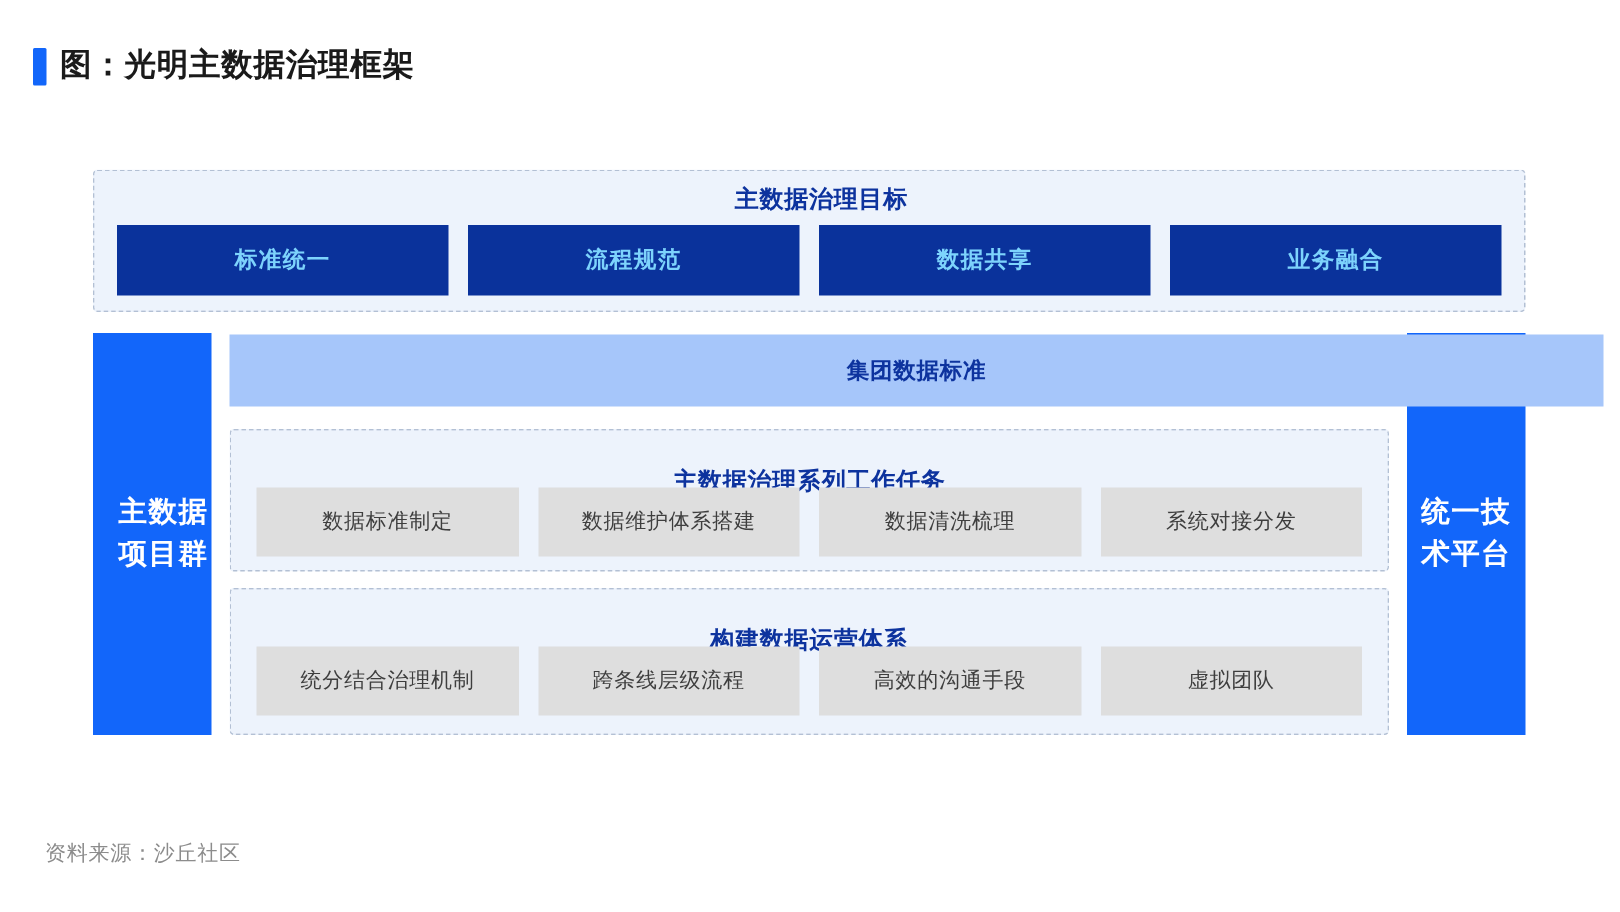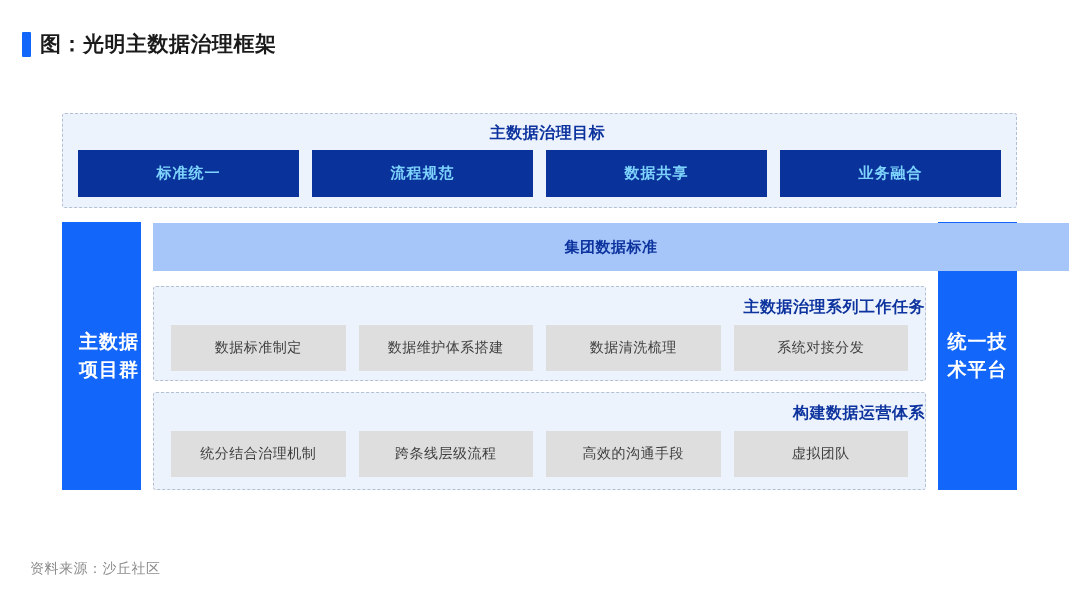--- a/index.html
+++ b/index.html
@@ -38,21 +38,21 @@
   .pillar-left{left:62px;padding-left:15px;}
   .pillar-right{left:938px;}
   .pillar span{display:block;}
 
   .center-col{position:absolute;left:153px;top:222px;width:773px;height:268px;}
   .standard-bar{position:absolute;left:0;top:1px;width:916px;height:48px;background:var(--light_blue_bar,#A6C6FA);display:flex;align-items:center;justify-content:center;font-size:15px;font-weight:700;color:var(--panel_title_navy,#0D339E);letter-spacing:0.5px;}
 
   .sub-panel{position:absolute;left:0;width:773px;}
   .sub-panel-1{top:64px;height:95px;}
   .sub-panel-2{top:170px;height:98px;}
-  .sub-panel .panel-title{margin-top:10px;text-align:right;}
+  .sub-panel .panel-title{margin-top:24px;}
   .task-row{position:absolute;left:17px;right:17px;top:38px;height:46px;display:flex;gap:13px;}
   .task-box{flex:1;background:var(--gray_box_bg,#DEDEDE);color:var(--gray_box_text,#3E3E3E);font-size:14px;font-weight:500;letter-spacing:0.5px;display:flex;align-items:center;justify-content:center;}
 
   
   .source-note{position:absolute;left:30px;top:560px;font-size:14px;color:var(--footer_gray,#8C8C8C);letter-spacing:0.5px;}
 </style>
 </head>
 <body>
 
 <div class="canvas">

